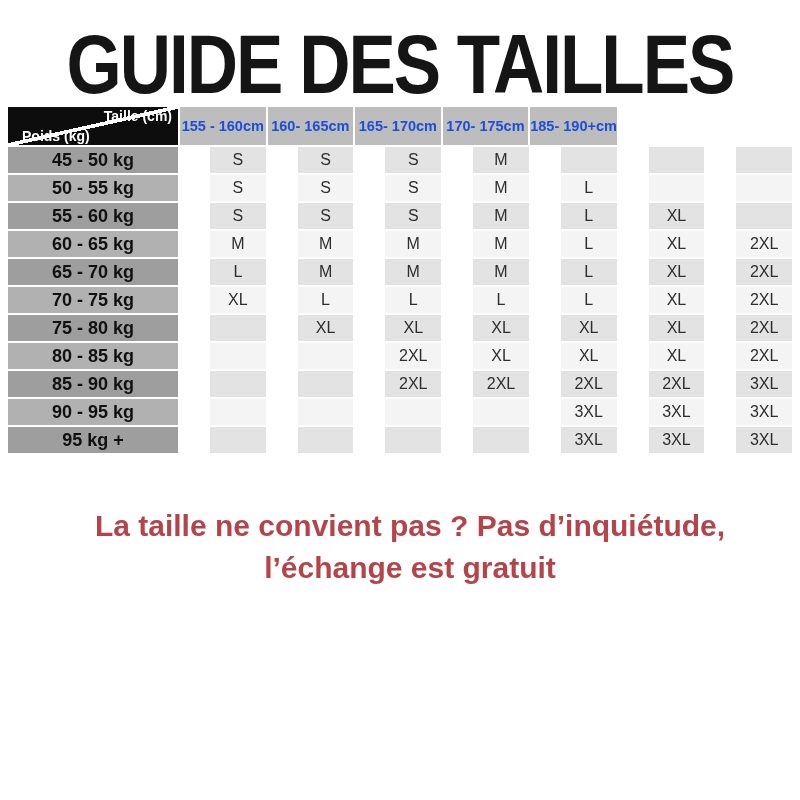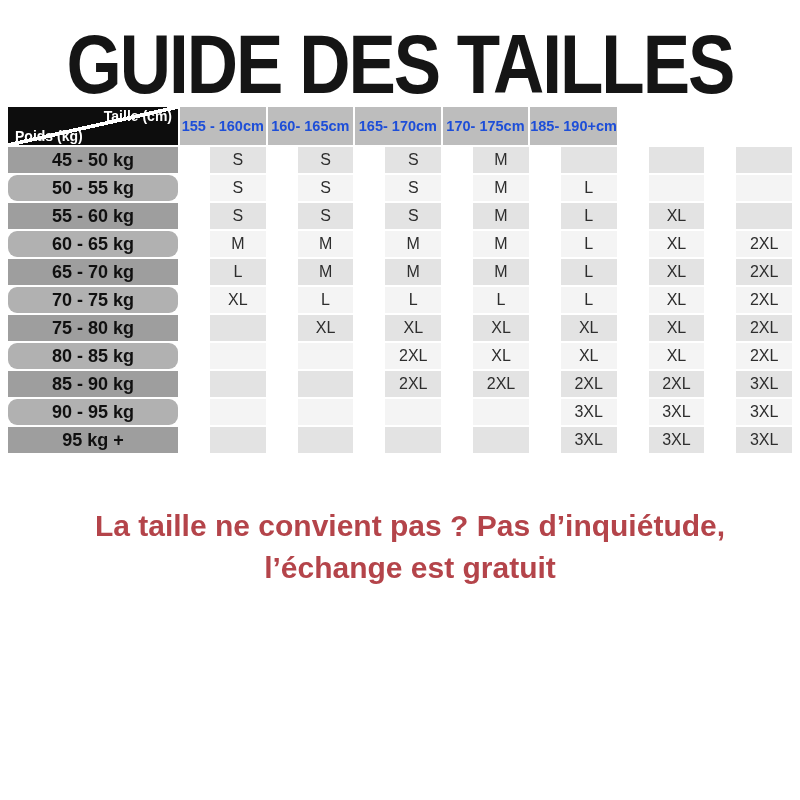--- a/index.html
+++ b/index.html
@@ -65,21 +65,21 @@
     position:relative;
     background:linear-gradient(to bottom right,
       var(--corner-black) 0%, var(--corner-black) 47.5%,
       #ffffff 47.5%, #ffffff 52.5%,
       var(--corner-black) 52.5%, var(--corner-black) 100%);
     color:#ffffff;
     font-weight:bold;
     font-size:14px;
   }
   .corner .corner-top{position:absolute;top:1px;right:6px;}
-  .corner .corner-bottom{position:absolute;bottom:1px;left:7px;}
+  .corner .corner-bottom{position:absolute;bottom:1px;left:14px;}
   .hcell{
     background:var(--header-gray);
     color:#1d4ed8;
     font-weight:bold;
     font-size:14.5px;
     display:flex;align-items:center;justify-content:center;
     white-space:nowrap;
     text-align:right;
   }
   .drow{height:26px;gap:32px;}
@@ -90,21 +90,21 @@
     display:flex;align-items:center;justify-content:center;
     white-space:nowrap;
   }
   .cell{
     font-size:16px;
     font-weight:500;
     color:var(--cell-text);
     display:flex;align-items:center;justify-content:center;
   }
   .drow.odd .rlabel{background:var(--label-dark);}
-  .drow.even .rlabel{background:var(--label-light);border-radius:9px;}
+  .drow.even .rlabel{background:var(--label-light);}
   .drow.odd .cell{background:var(--cell-dark);}
   .drow.even .cell{background:var(--cell-light);}
 
   
   .footer-note{
     margin-top:52px;
     text-align:center;
     font-size:30px;
     font-weight:bold;
     color:var(--footer-red);

